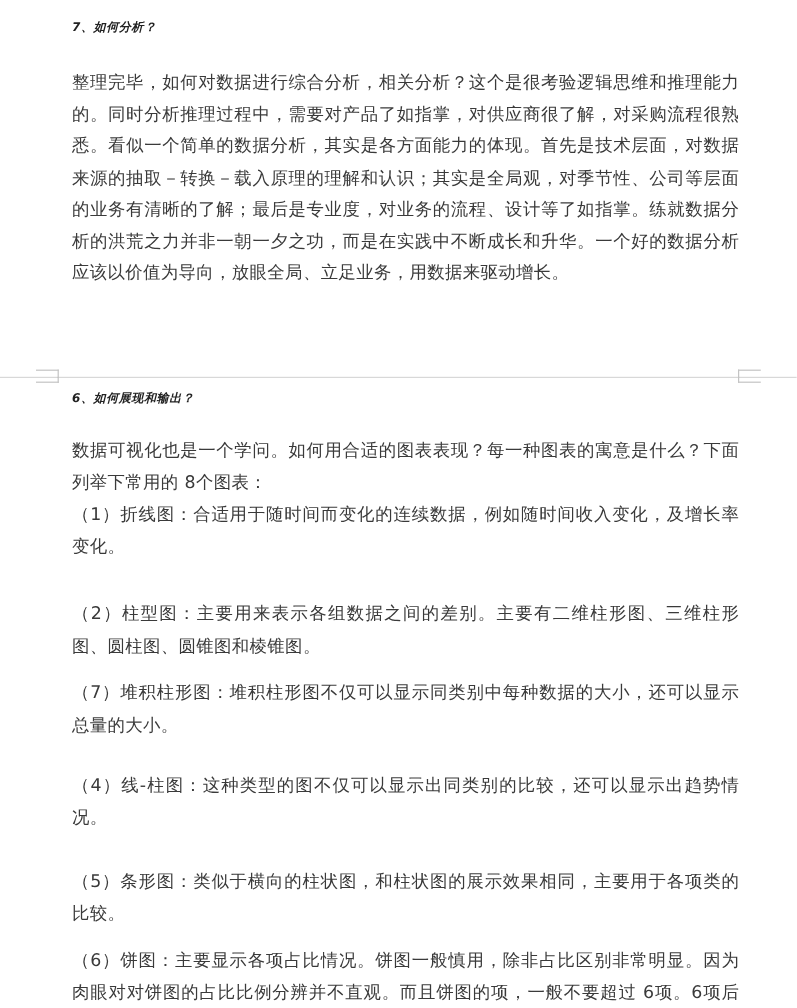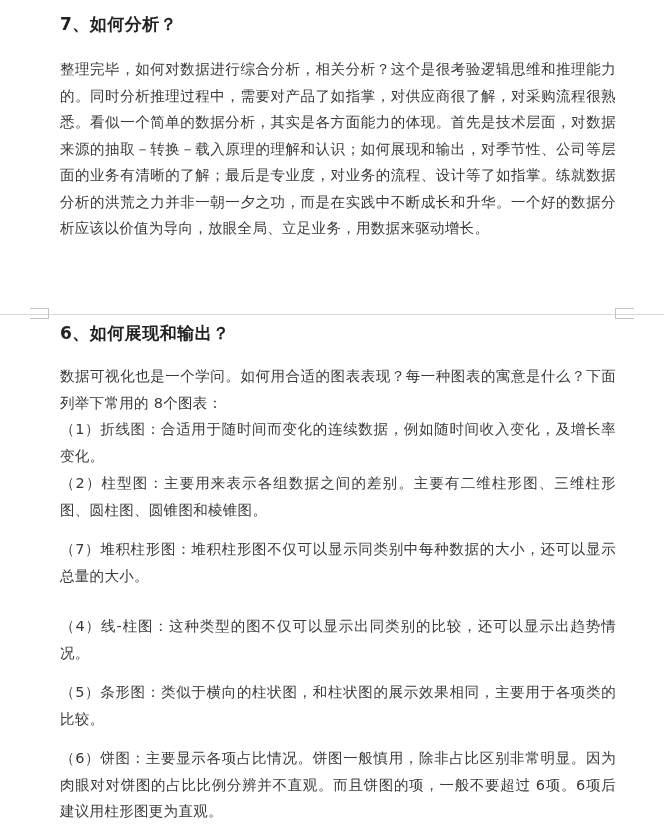--- a/index.html
+++ b/index.html
@@ -22,25 +22,26 @@
     }
     .page-1 { top: 0; height: 314px; }
     .page-2 { top: 315px; height: 525px; }
     .content {
       position: absolute;
       left: 60px;
       width: 556px;
     }
     h2.section-title {
       margin: 0;
-      font-size: 17px;
+      font-size: 10px;
       font-weight: bold;
       color: #222;
       line-height: 20px;
       letter-spacing: 0.5px;
+      font-style: italic;
     }
     p.para {
       margin: 0;
       font-size: 14.5px;
       line-height: 26.5px;
       letter-spacing: 0.3px;
       text-align: justify;
     }
     .page-break-line {
       position: absolute;
@@ -81,34 +82,34 @@
       border-width: 0 0 1px 1px;
       height: 4px;
     }
   </style>
 </head>
 <body>
 
 <div class="page page-1">
   <div class="content" style="top:14px;">
     <h2 class="section-title">7、如何分析？</h2>
-    <p class="para" style="margin-top:22px;">整理完毕，如何对数据进行综合分析，相关分析？这个是很考验逻辑思维和推理能力的。同时分析推理过程中，需要对产品了如指掌，对供应商很了解，对采购流程很熟悉。看似一个简单的数据分析，其实是各方面能力的体现。首先是技术层面，对数据来源的抽取－转换－载入原理的理解和认识；如何展现和输出，对季节性、公司等层面的业务有清晰的了解；最后是专业度，对业务的流程、设计等了如指掌。练就数据分析的洪荒之力并非一朝一夕之功，而是在实践中不断成长和升华。一个好的数据分析应该以价值为导向，放眼全局、立足业务，用数据来驱动增长。</p>
+    <p class="para" style="margin-top:22px;">整理完毕，如何对数据进行综合分析，相关分析？这个是很考验逻辑思维和推理能力的。同时分析推理过程中，需要对产品了如指掌，对供应商很了解，对采购流程很熟悉。看似一个简单的数据分析，其实是各方面能力的体现。首先是技术层面，对数据来源的抽取－转换－载入原理的理解和认识；其实是全局观，对季节性、公司等层面的业务有清晰的了解；最后是专业度，对业务的流程、设计等了如指掌。练就数据分析的洪荒之力并非一朝一夕之功，而是在实践中不断成长和升华。一个好的数据分析应该以价值为导向，放眼全局、立足业务，用数据来驱动增长。</p>
   </div>
 </div>
 
 <div class="page-break-line"></div>
 <div class="corner-mark corner-left-top"></div>
 <div class="corner-mark corner-left-bottom"></div>
 <div class="corner-mark corner-right-top"></div>
 <div class="corner-mark corner-right-bottom"></div>
 
 <div class="page page-2">
   <div class="content" style="top:8px;">
     <h2 class="section-title">6、如何展现和输出？</h2>
     <p class="para" style="margin-top:20px;">数据可视化也是一个学问。如何用合适的图表表现？每一种图表的寓意是什么？下面列举下常用的 8个图表：</p>
     <p class="para" style="">（1）折线图：合适用于随时间而变化的连续数据，例如随时间收入变化，及增长率变化。</p>
-    <p class="para" style="margin-top:1px;">（2）柱型图：主要用来表示各组数据之间的差别。主要有二维柱形图、三维柱形图、圆柱图、圆锥图和棱锥图。</p>
+    <p class="para" style="margin-top:30px;">（2）柱型图：主要用来表示各组数据之间的差别。主要有二维柱形图、三维柱形图、圆柱图、圆锥图和棱锥图。</p>
     <p class="para" style="margin-top:13px;">（7）堆积柱形图：堆积柱形图不仅可以显示同类别中每种数据的大小，还可以显示总量的大小。</p>
     <p class="para" style="margin-top:24px;">（4）线-柱图：这种类型的图不仅可以显示出同类别的比较，还可以显示出趋势情况。</p>
-    <p class="para" style="margin-top:13px;">（5）条形图：类似于横向的柱状图，和柱状图的展示效果相同，主要用于各项类的比较。</p>
+    <p class="para" style="margin-top:27px;">（5）条形图：类似于横向的柱状图，和柱状图的展示效果相同，主要用于各项类的比较。</p>
     <p class="para" style="margin-top:13px;">（6）饼图：主要显示各项占比情况。饼图一般慎用，除非占比区别非常明显。因为肉眼对对饼图的占比比例分辨并不直观。而且饼图的项，一般不要超过 6项。6项后建议用柱形图更为直观。</p>
   </div>
 </div>
 
 </body></html>

